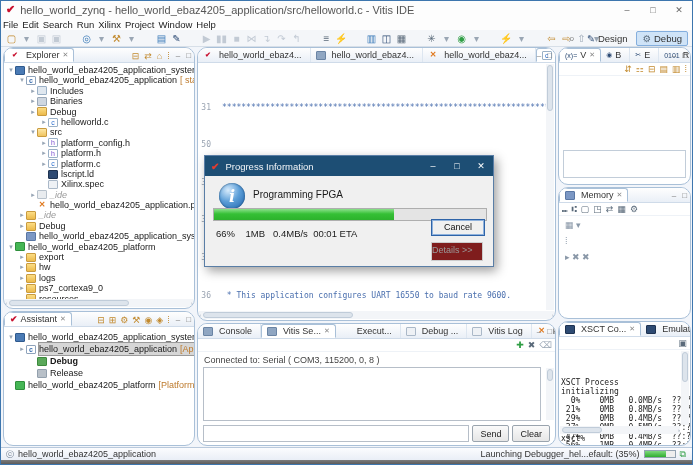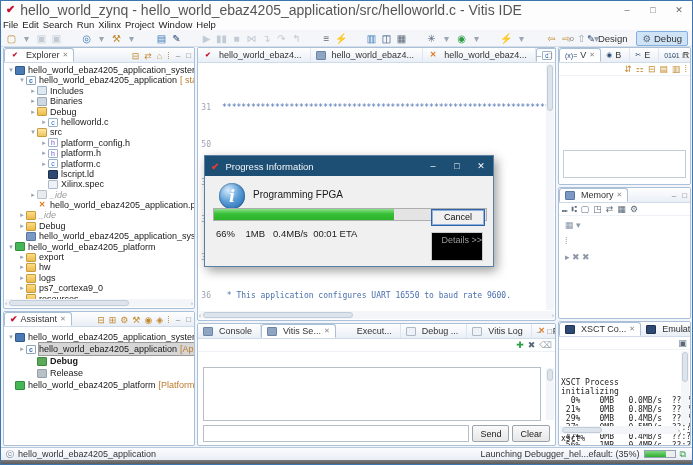--- a/index.html
+++ b/index.html
@@ -3,36 +3,36 @@
 <meta charset="utf-8">
 <style>
   html,body{margin:0;padding:0;background:#d8d8d8;}
   .window{position:relative;width:693px;height:465px;background:#f2f5fa;border:1px solid #3d76ae;
           font-family:"Liberation Sans",sans-serif;font-size:10px;color:#222;overflow:hidden;box-sizing:border-box;}
   .window *{box-sizing:border-box;}
 
   
   .titlebar{position:absolute;left:0;top:0;width:100%;height:17px;background:#fdfdfd;display:flex;align-items:center;}
   .vitis-logo{color:#c8102e;font-weight:bold;font-size:11px;margin:0 5px 0 5px;}
-  .win-title{font-size:14px;color:#555;flex:1;white-space:nowrap;overflow:hidden;}
+  .win-title{font-size:11px;color:#555;flex:1;white-space:nowrap;overflow:hidden;}
   .win-controls{display:flex;gap:0;}
   .win-btn{width:26px;text-align:center;color:#666;font-size:9px;}
   .menubar{position:absolute;left:0;top:17px;width:100%;height:12px;display:flex;align-items:center;background:#fdfdfd;}
   .menu-item{padding:0 2px;font-size:9.5px;color:#222;}
   .toolbar{position:absolute;left:0;top:29px;width:100%;height:17px;background:#f4f6f9;border-bottom:1px solid #d7dfe8;display:flex;align-items:center;padding-left:3px;}
   .tb-icon{width:15px;height:15px;display:flex;align-items:center;justify-content:center;font-size:10px;}
   .c-gray{color:#9aa6b4}.c-dim{color:#c2cad4}.c-blue{color:#3a7ab8}.c-green{color:#2f9e44}
   .c-gold{color:#c28a2e}.c-dark{color:#5a6a7a}.c-navy{color:#2b4a74}
   .persp{position:absolute;right:4px;top:29px;height:17px;display:flex;align-items:center;gap:4px;}
   .persp-btn{display:flex;align-items:center;gap:3px;padding:1px 5px;border-radius:2px;font-size:9.5px;color:#333;}
   .persp-btn.active{background:#cfe3f7;border:1px solid #84aedd;}
   .search-glyph{color:#777;font-size:11px;margin-right:3px;}
 
   
-  .panel{position:absolute;background:#fff;border:1px solid #a9c0d8;border-radius:2px;overflow:hidden;}
+  .panel{position:absolute;background:#fff;border:1px solid #a9c0d8;border-radius:10px;overflow:hidden;}
   .tabbar{height:15px;background:linear-gradient(#fefefe,#e9eff7);border-bottom:1px solid #cfdbe9;display:flex;align-items:stretch;font-size:9px;position:relative;}
   .tab{display:flex;align-items:center;gap:3px;padding:0 5px;color:#333;white-space:nowrap;border-right:1px solid #dde6f0;}
   .tab.active{background:#fff;border:1px solid #a9c0d8;border-bottom:1px solid #fff;border-radius:3px 3px 0 0;}
   .tab .tclose{color:#888;font-size:7px;}
   .panel-btns{position:absolute;right:3px;top:0;height:15px;display:flex;align-items:center;gap:6px;color:#777;font-size:8px;}
   .tb-mini{display:flex;align-items:center;gap:4px;padding:0 3px;height:13px;justify-content:flex-end;font-size:9px;border-bottom:1px solid #eef2f7;}
   .mini-icon{font-size:9px;}
 
   
   .tree{font-size:9px;line-height:10.4px;white-space:nowrap;overflow:hidden;}
@@ -103,21 +103,21 @@
   .info-icon{position:absolute;left:14px;top:27px;width:26px;height:26px;border-radius:50%;
      background:radial-gradient(circle at 35% 28%,#d7ebfc 0%,#5d9fd8 45%,#1a5fa8 100%);
      color:#fff;font-family:"DejaVu Serif",serif;font-style:italic;font-weight:bold;font-size:16px;
      display:flex;align-items:center;justify-content:center;box-shadow:inset 0 0 2px #0d3a66;}
   .dlg-task{position:absolute;left:48px;top:33px;font-size:10px;color:#1a1a1a;}
   .progress-track{position:absolute;left:8px;top:52px;width:274px;height:13px;background:#e4e4e4;border:1px solid #aeaeae;}
   .progress-fill{height:100%;background:linear-gradient(#8ce08c,#35c035 45%,#2cb22c);}
   .dlg-stats{position:absolute;left:11px;top:72px;font-size:9.5px;color:#1a1a1a;white-space:pre;}
   .dlg-buttons{position:absolute;right:8px;bottom:5px;display:flex;gap:6px;flex-direction:column;}
   .dlg-cancel{width:54px;height:17px;font-size:9px;background:#f0f0f0;border:1px solid #2f64a8;box-shadow:inset 0 0 0 1px #8fb2dd;color:#111;text-align:center;line-height:15px;}
-  .dlg-details{width:52px;height:29px;font-size:9px;background:#000000;border:1px solid #cccccc;color:#9a9a9a;text-align:right;line-height:15px;}
+  .dlg-details{width:52px;height:19px;font-size:9px;background:#7f1d1d;border:1px solid #cccccc;color:#9a9a9a;text-align:left;line-height:15px;}
 
   
   .statusbar{position:absolute;left:0;top:446px;width:100%;height:13px;background:linear-gradient(#fbfcfe,#e9eef6);border-top:1px solid #b9c9dc;display:flex;align-items:center;font-size:9px;color:#333;}
   .sb-icon{margin:0 4px 0 5px;color:#6a7a8c;font-size:8px;}
   .sb-right{margin-left:auto;display:flex;align-items:center;gap:4px;padding-right:6px;}
   .sb-bar{width:32px;height:8px;border:1px solid #93a3b3;background:#eee;}
   .sb-bar-fill{height:100%;background:linear-gradient(#7ed87e,#2fae2f);}
   .bottom-strip{position:absolute;left:0;top:459px;width:100%;height:6px;background:linear-gradient(#7b7b7b,#4d4d4d);}
 </style>
 </head>
@@ -653,20 +653,21 @@
     <span class="panel-btns">
       <span>–</span>
       <span>□</span>
     </span>
     <div class="tb-mini">
 
     <span class="mini-icon"><span class="c-green">✚</span></span>
         <span class="mini-icon"><span class="c-dark">✖</span></span>
         <span class="mini-icon"><span class="c-gray">⌫</span></span>
       </div>
+    <div class="connected">Connected to: Serial ( COM3, 115200, 0, 8 )</div>
     <div class="term-box"></div>
     <div class="vscroll" style="top:44px;bottom:25px;">
         <div class="vthumb" style="height:12px;"></div>
       </div>
     <div class="send-row">
       <input class="send-input" style="">
       <button class="btn">Send</button>
       <button class="btn">Clear</button>
     </div>
   </div>

